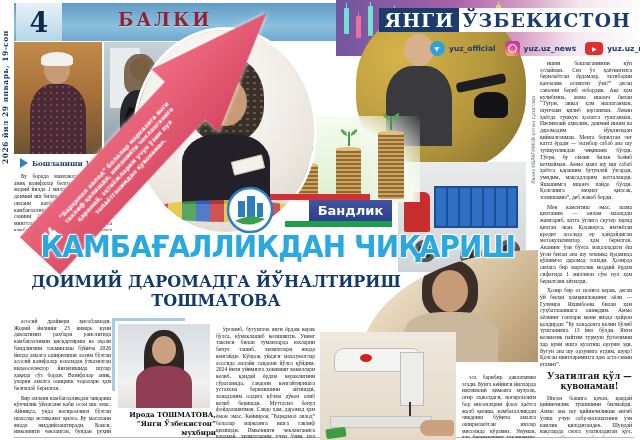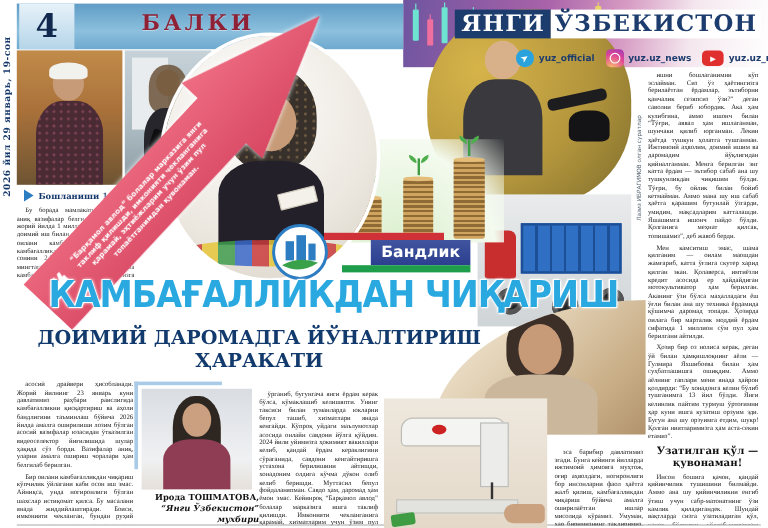--- a/index.html
+++ b/index.html
@@ -117,21 +117,21 @@
   .col5{left:540px;top:60px;width:92px;height:377px;}
   .col5-heading{font:bold 8.5px/1.3 "DejaVu Serif",serif;text-align:center;margin:5px 0 4px;
        color:#111;text-indent:0;}
   .intro-col{left:14px;top:173px;width:98px;height:58px;z-index:4;}
   .continued{left:20px;top:158px;z-index:4;display:flex;align-items:center;gap:4px;
        font:bold 7px "DejaVu Serif",serif;color:#14386b;}
   .tri{width:0;height:0;border-left:8px solid #2d7dc3;border-top:5px solid transparent;
        border-bottom:5px solid transparent;}
   .author-caption{left:112px;top:410px;width:104px;text-align:right;z-index:4;
        font:bold 7px/1.3 "DejaVu Serif",serif;color:#111;}
-  .author-caption .role{font-style:italic;}
+  .author-caption .role{}
   .bottom-rule{left:14px;top:437px;width:620px;height:1px;background:#b7b7b7;z-index:2;}
 </style>
 </head>
 <body>
 
 <div class="page">
 
   <div class="abs vtext date-strip">2026 йил 29 январь, 19-сон</div>
 
   <div class="abs bar-left"></div>
@@ -260,21 +260,21 @@
   <div class="abs badge">
     <div class="r"></div>
     <div class="b">Бандлик</div>
     <div class="g"></div>
   </div>
 
   <div class="abs headline-wrap">
     <span class="headline">КАМБАҒАЛЛИКДАН ЧИҚАРИШ</span>
   </div>
   <div class="abs subhead">
-    <div>ДОИМИЙ ДАРОМАДГА ЙЎНАЛТИРИШ ҲАРАКАТИ</div>
+    <div>ДОИМИЙ ДАРОМАДГА ЙЎНАЛТИРИШ ТОШМАТОВА</div>
   </div>
 
   <div class="abs continued">
     <span class="tri"></span>
     <span>Бошланиши 1-бетда</span>
   </div>
   <div class="abs col intro-col">
     <p>Бу борада мамлакатимизда қатор аниқ вазифалар белгиланган. Хусусан, жорий йилда 1 миллион нафар аҳолини доимий иш билан таъминлаш, 181 минг оилани камбағалликдан чиқариш, камбағалликдан холи маҳаллалар сонини 2,5 баробарга ошириб, 3,5 мингтага етказиш, ишсизлик ва камбағаллик даражасини 4,5 фоизга тушириш мақсад қилинган. Бунда маҳаллалар</p>
   </div>
 

